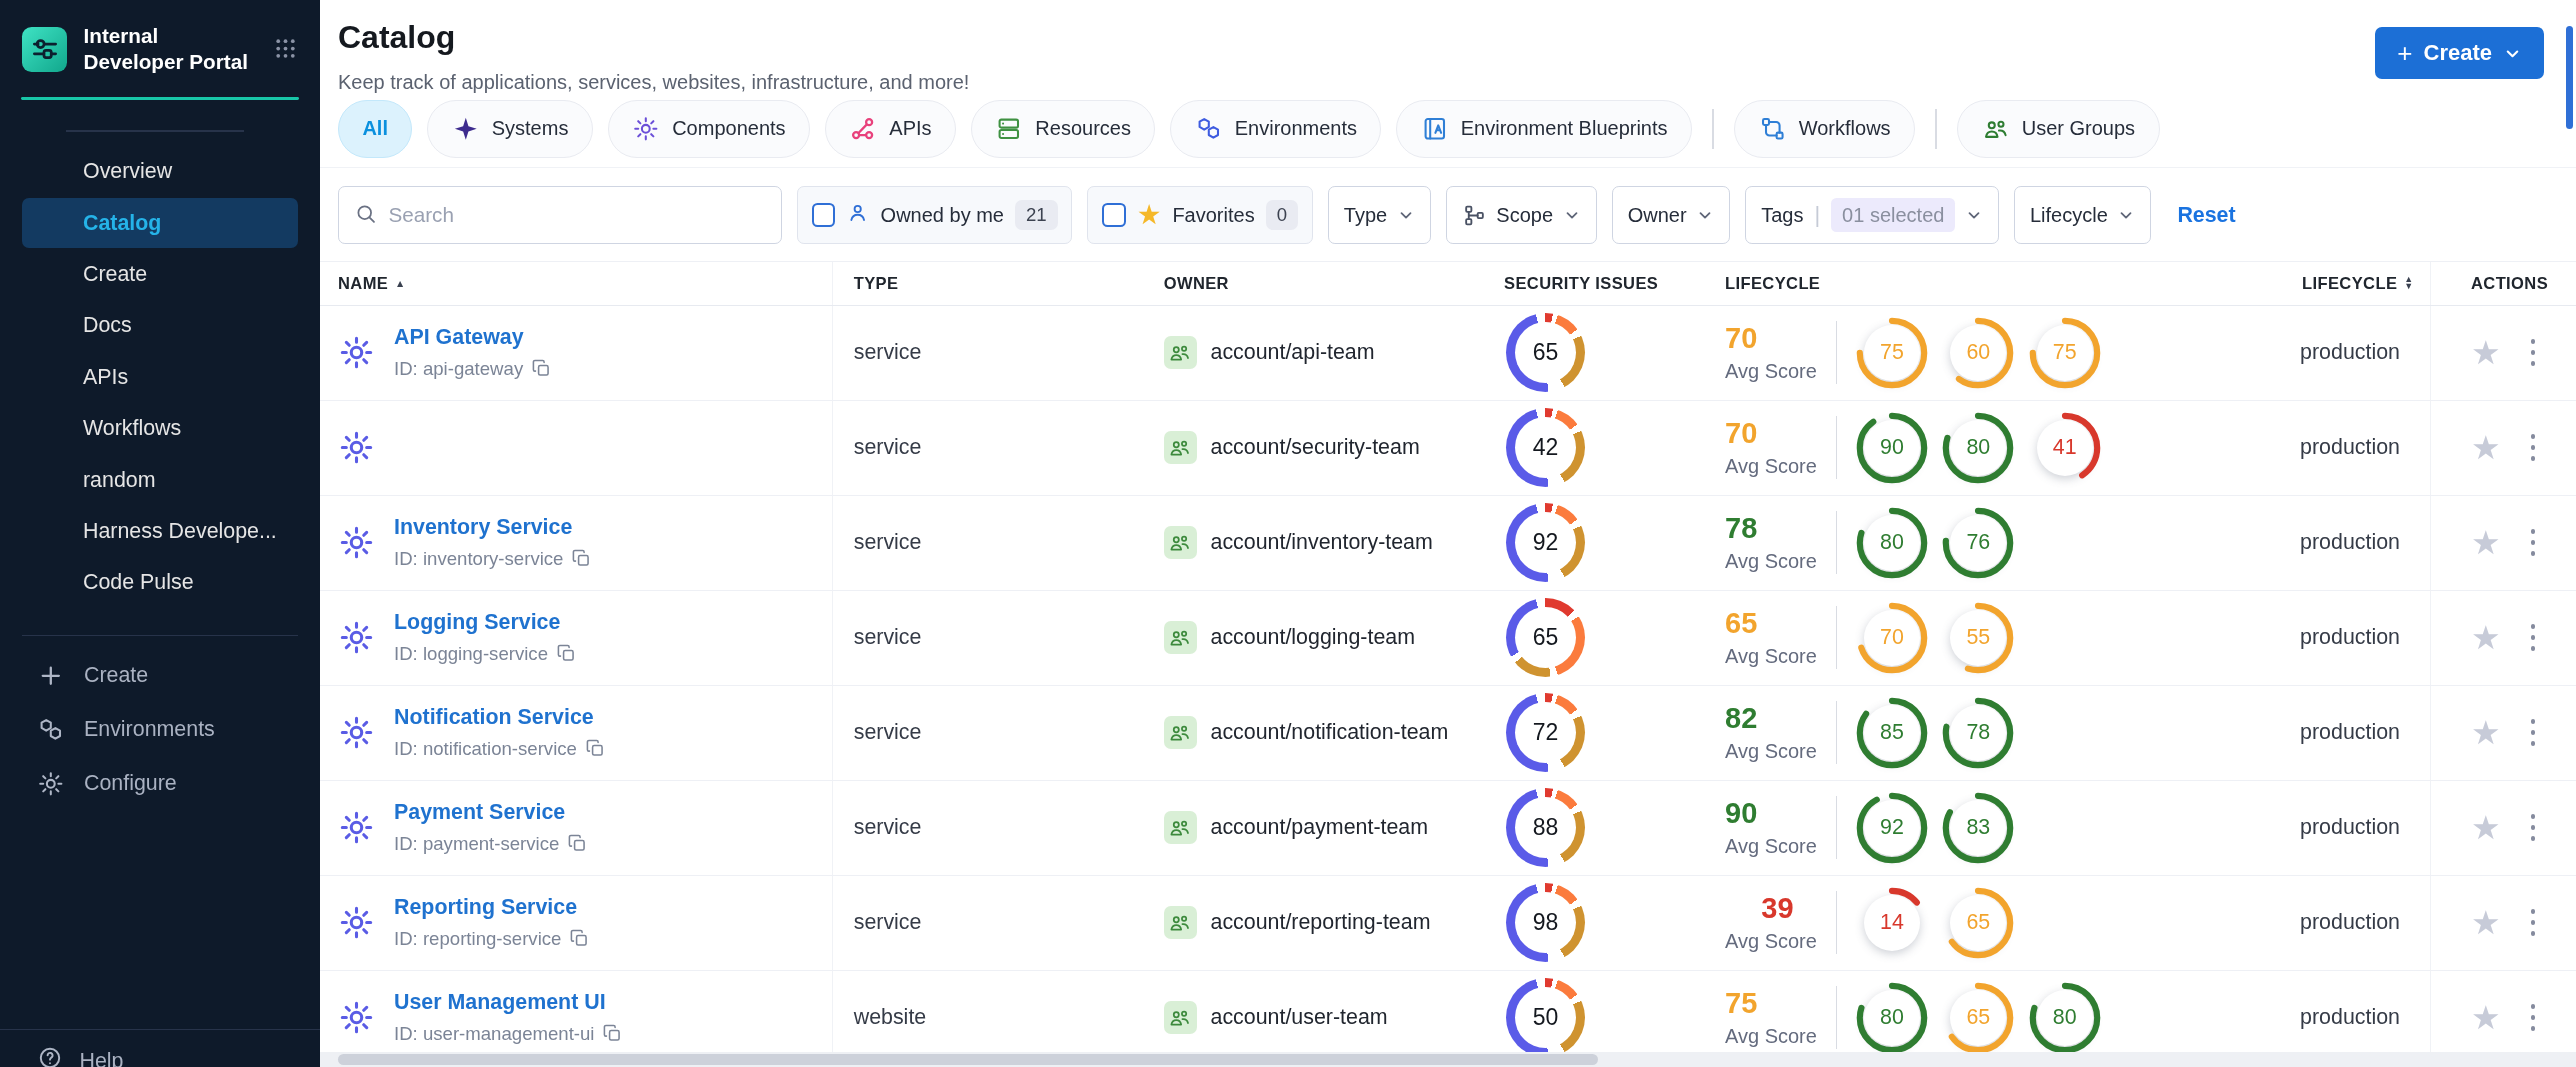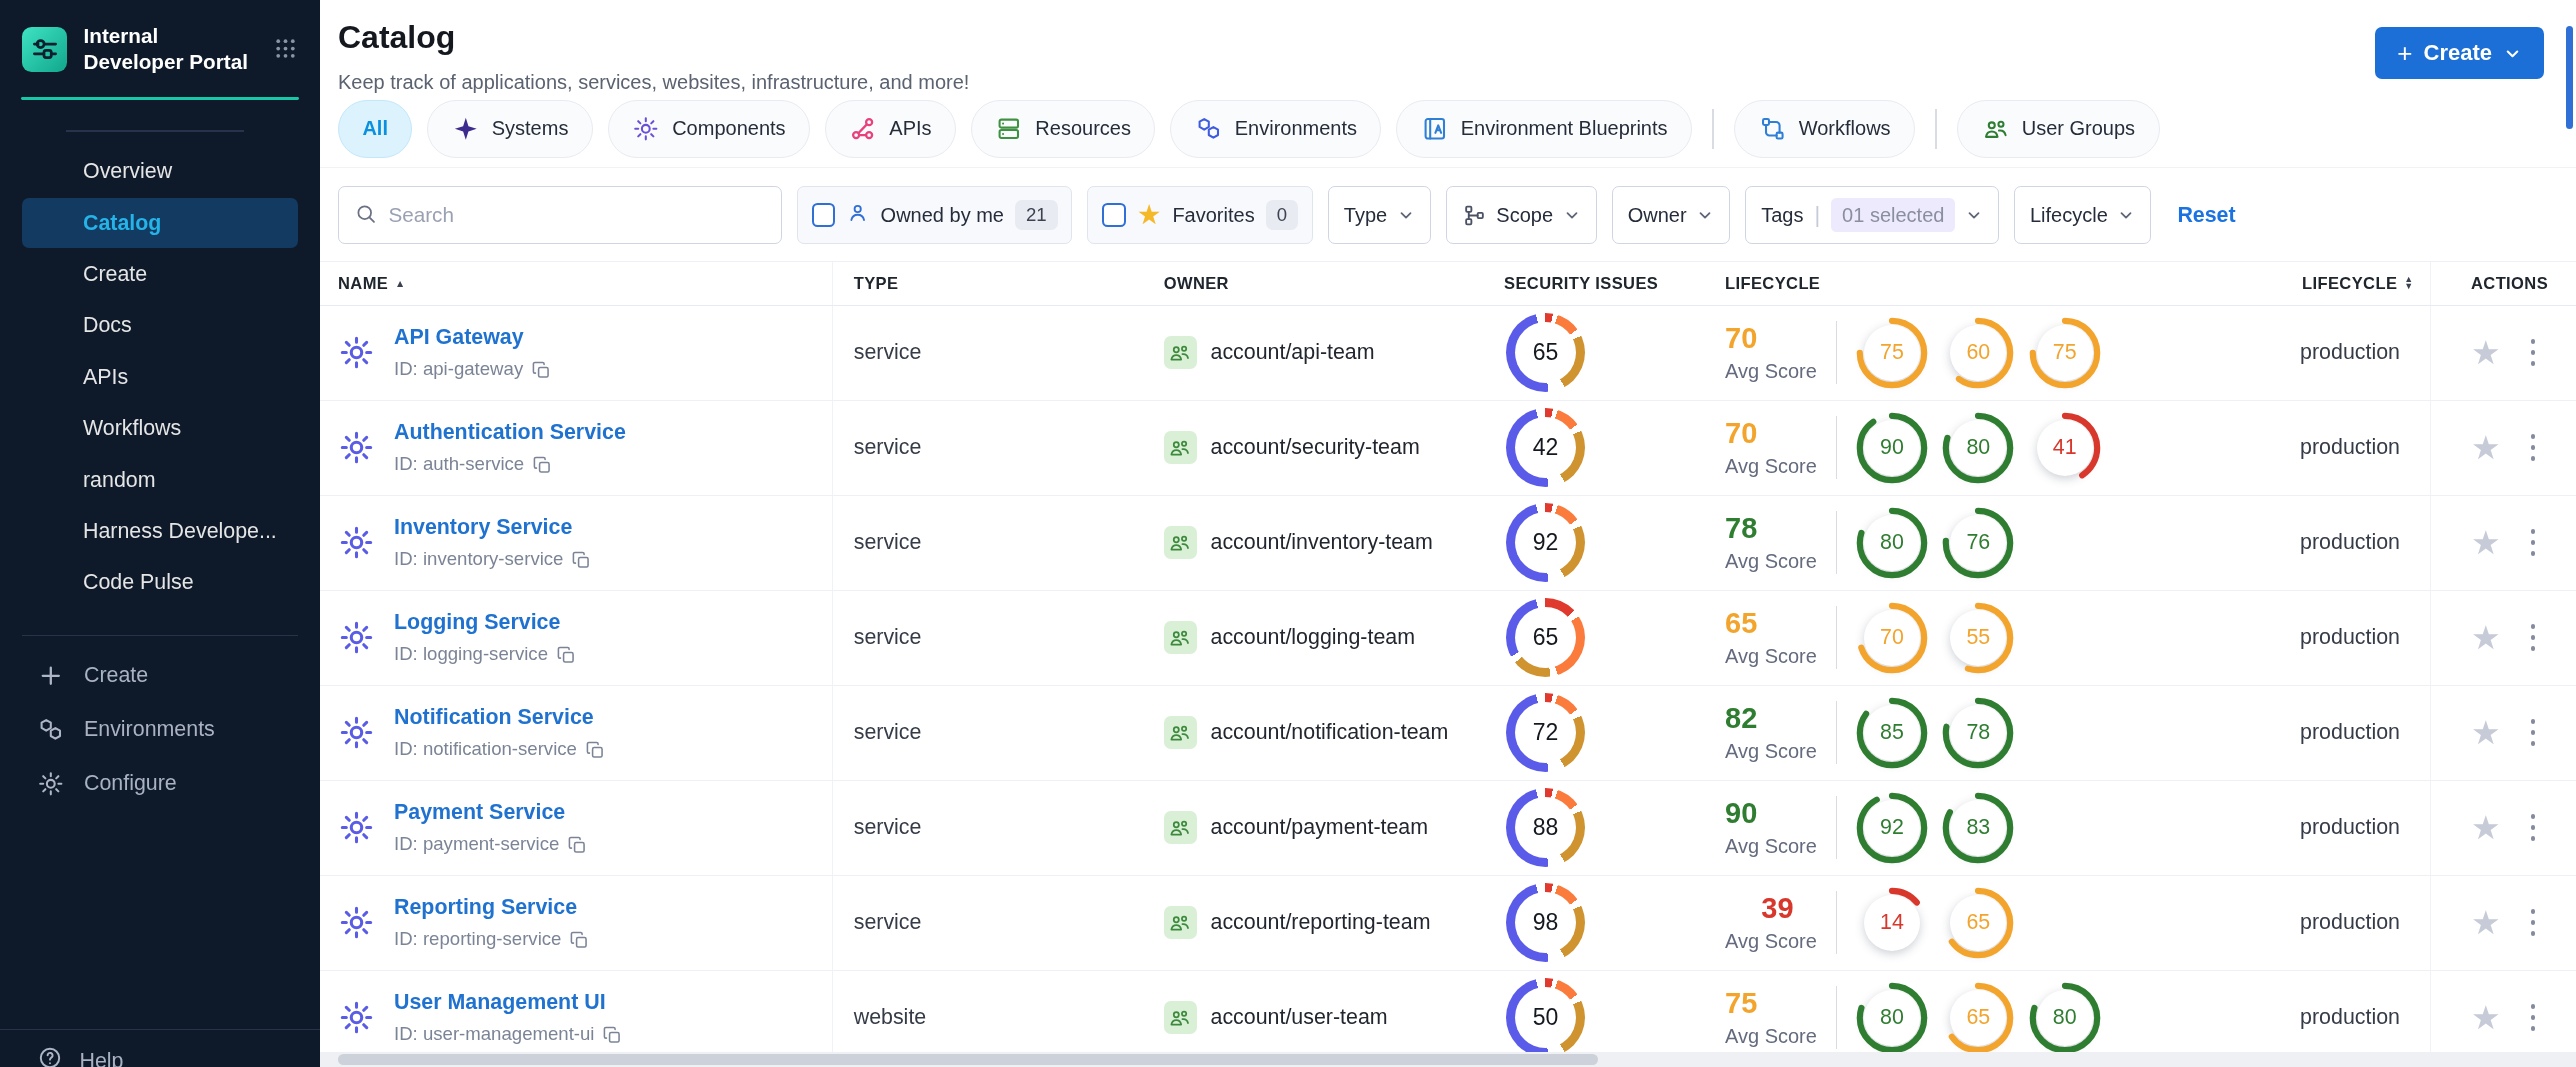--- a/index.html
+++ b/index.html
@@ -75,21 +75,21 @@
   .th-lifecycle { justify-content:flex-end; padding-right:16.5px; }
   .th-actions { padding-left:40px; border-left:1.4px solid #f0f2f6; }
   .sort-asc { font-size:10.3px; color:#3a4150; }
   .sort-both { display:flex; flex-direction:column; font-size:9px; line-height:0.75; color:#3a4150; }
 
   .row { height:95px; align-items:center; border-bottom:1.4px solid #eef0f5; }
   .cell { height:100%; display:flex; align-items:center; }
   .cell-name { gap:19px; padding-left:18px; border-right:1.4px solid #f0f2f6; }
   .gear-wrap { display:flex; flex:none; }
   .name-link { font-size:21.4px; font-weight:700; color:#1f72cf; text-decoration:none; cursor:pointer; }
-  .id-line { display:flex; align-items:flex-end; gap:8px; margin-top:8.3px; }
+  .id-line { display:flex; align-items:flex-start; gap:8px; margin-top:8.3px; }
   .id-text { font-size:18.6px; color:#7b8496; }
   .copy-btn { display:flex; cursor:pointer; }
   .cell-type { padding-left:20.7px; font-size:21.4px; color:#353b47; }
   .cell-owner { padding-left:20.7px; gap:13.8px; font-size:21.4px; color:#21262f; }
   .owner-chip { width:33px; height:33px; border-radius:6.9px; background:#d9efd6; display:flex;
     align-items:center; justify-content:center; flex:none; }
   .cell-security { padding-left:19px; }
   .donut { width:79px; height:79px; border-radius:50%; position:relative; cursor:pointer; }
   .donut-inner { position:absolute; inset:9px; background:#fff; border-radius:50%;
     display:flex; align-items:center; justify-content:center; font-size:23px; color:#14181f; }
@@ -494,32 +494,20 @@
     </div>
   </div>
         <div class="grid-cols row">
     <div class="cell cell-name">
       <span class="gear-wrap">
               <svg width="37" height="37" viewBox="0 0 24 24" fill="none" stroke="#5a5ce5" stroke-width="2" stroke-linecap="round" stroke-linejoin="round">
                 <circle cx="12" cy="12" r="3.4"></circle>
                 <path d="M12 2.8v2.6M12 18.6v2.6M2.8 12h2.6M18.6 12h2.6M5.4 5.4l1.9 1.9M16.7 16.7l1.9 1.9M18.6 5.4l-1.9 1.9M7.3 16.7l-1.9 1.9"></path>
               </svg>
             </span>
-      <div>
-        <a class="name-link">Authentication Service</a>
-        <div class="id-line">
-          <span class="id-text">ID: auth-service</span>
-          <span class="copy-btn">
-                  <svg width="20.7" height="20.7" viewBox="0 0 24 24" fill="none" stroke="#7b8496" stroke-width="1.8" stroke-linecap="round" stroke-linejoin="round">
-                    <rect x="8.8" y="8.8" width="11" height="11" rx="1.8"></rect>
-                    <path d="M5.2 15.2h-.7A1.7 1.7 0 012.8 13.5V4.5a1.7 1.7 0 011.7-1.7h9a1.7 1.7 0 011.7 1.7v.7"></path>
-                  </svg>
-                </span>
-        </div>
-      </div>
     </div>
     <div class="cell cell-type">
             <span class="type-text">service</span>
           </div>
     <div class="cell cell-owner">
       <span class="owner-chip">
               <svg width="23.4" height="23.4" viewBox="0 0 24 24" fill="none" stroke="#3d8a3d" stroke-width="1.8" stroke-linecap="round" stroke-linejoin="round">
                 <circle cx="8.5" cy="9" r="2.6"></circle>
                 <path d="M3.5 19c.5-3 2.5-4.6 5-4.6s4.5 1.6 5 4.6z"></path>
                 <circle cx="16.5" cy="8" r="2.2"></circle>

